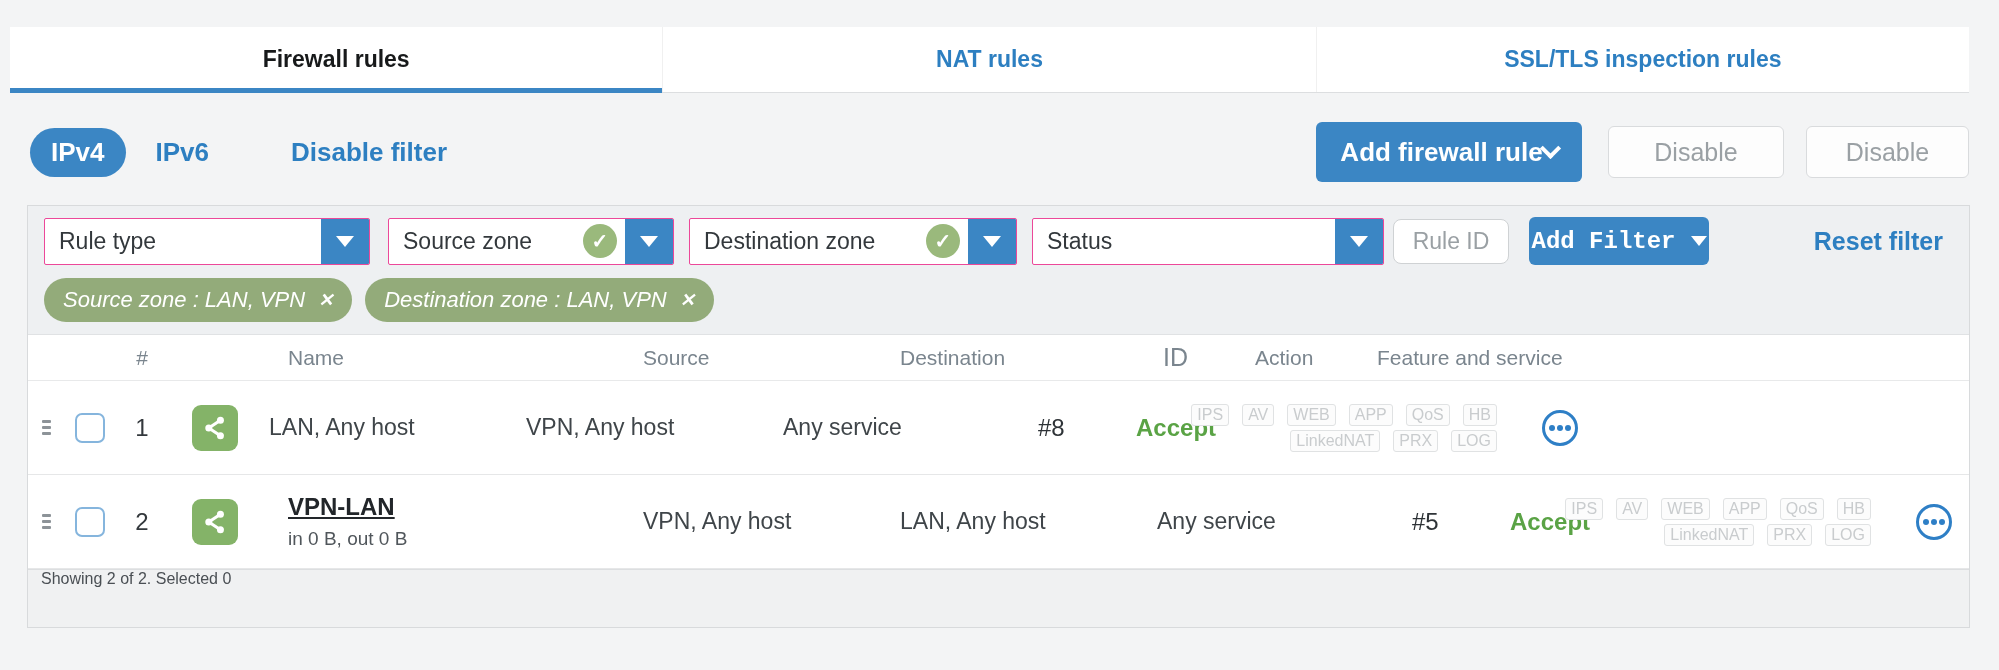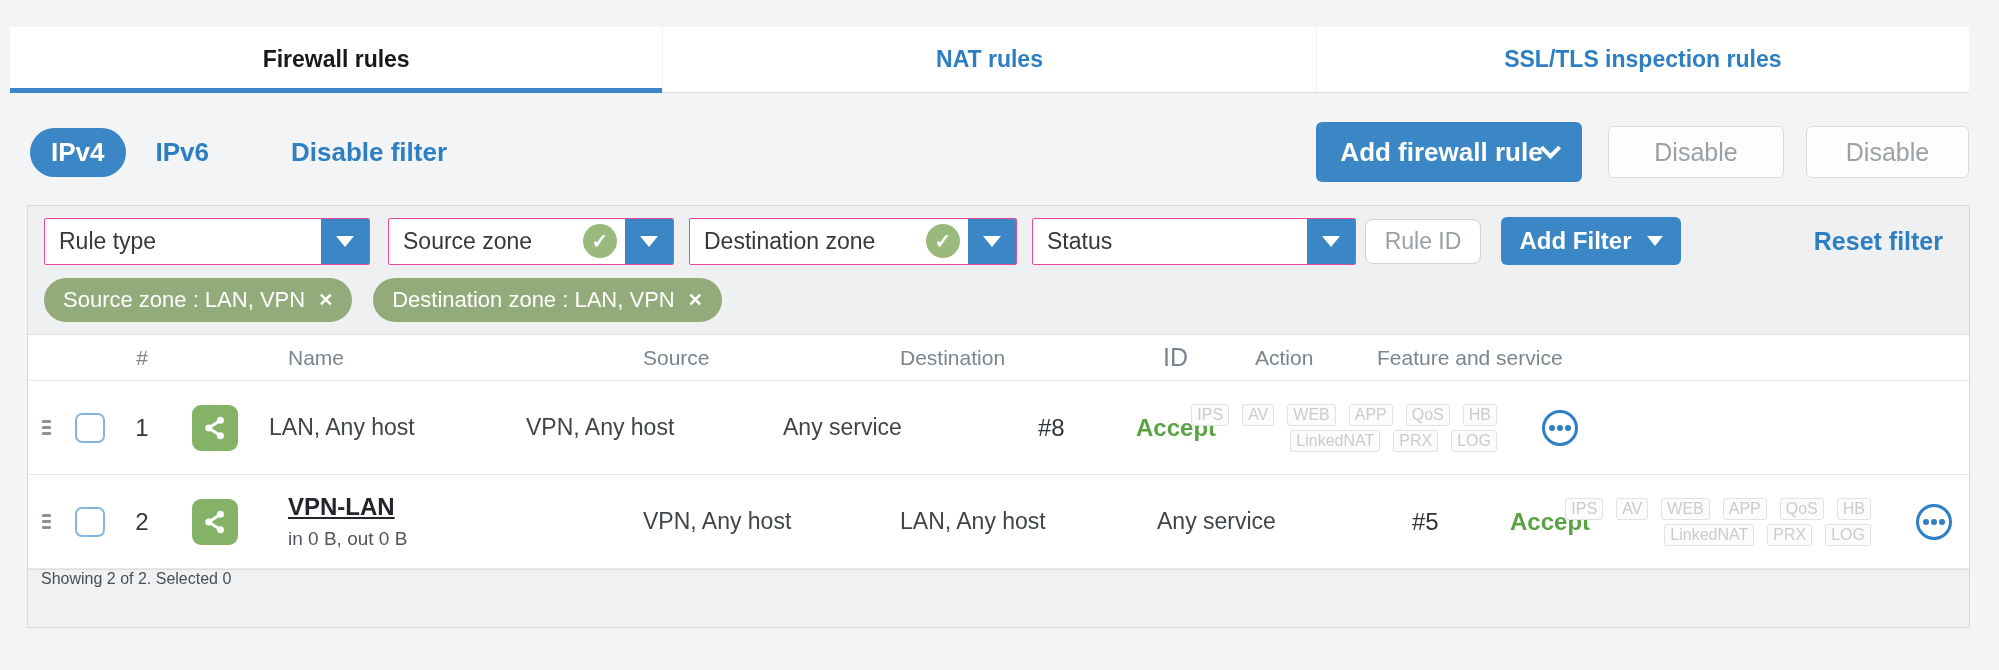--- a/index.html
+++ b/index.html
@@ -87,21 +87,21 @@
   }
   .filter-row { display: flex; align-items: center; }
   .dropdown {
     display: flex; align-items: center;
     background: #fff; border: 1px solid #ec4899; border-radius: 2px;
     height: 47px; overflow: hidden; cursor: pointer;
   }
   .dd-ruletype { width: 326px; margin-right: 18px; }
   .dd-srczone  { width: 286px; margin-right: 15px; }
   .dd-dstzone  { width: 328px; margin-right: 15px; }
-  .dd-status   { width: 324px; }
+  .dd-status   { width: 352px; }
   .dd-label { flex: 1; padding: 0 14px; font-size: 23px; color: #33383c; white-space: nowrap; }
   .dd-check {
     width: 34px; height: 34px; border-radius: 50%;
     background: #9ab97c; color: #fff;
     display: flex; align-items: center; justify-content: center;
     font-size: 20px; font-weight: bold; margin-right: 8px; flex: none;
   }
   .dd-arrow {
     width: 48px; height: 47px; background: #3b86c4; flex: none;
     display: flex; align-items: center; justify-content: center;
@@ -114,28 +114,28 @@
   .ruleid-input {
     width: 116px; height: 45px; margin-left: 9px;
     border: 1px solid #cfd2d4; border-radius: 8px;
     font-family: inherit; font-size: 23px; text-align: center;
     color: #33383c; background: #fff;
   }
   .ruleid-input::placeholder { color: #9aa0a4; opacity: 1; }
   .btn-add-filter {
     width: 180px; height: 48px; margin-left: 20px;
     background: #3b86c4; color: #fff; border: none; border-radius: 6px;
-    font-family: Liberation Sans, sans-serif; font-size: 24px; font-weight: bold;
+    font-family: Liberation Mono, monospace; font-size: 24px; font-weight: bold;
     display: flex; align-items: center; justify-content: center; gap: 15px;
     cursor: pointer;
   }
   .btn-add-filter .tri-down { border-left-width: 8px; border-right-width: 8px; border-top-width: 10px; }
   .reset-filter { margin-left: auto; padding-right: 12px; color: #2d7fc1; font-weight: bold; font-size: 25px; cursor: pointer; }
 
-  .chips-row { display: flex; gap: 21px; margin-top: 13px; }
+  .chips-row { display: flex; gap: 13px; margin-top: 13px; font-style: italic; }
   .chip {
     background: #93ab7a; color: #fff;
     font-size: 22px; border-radius: 23px;
     padding: 9px 19px;
     display: flex; align-items: center; gap: 13px;
     cursor: pointer;
   }
   .chip-x { font-size: 18px; font-weight: bold; line-height: 1; cursor: pointer; }
 
   

